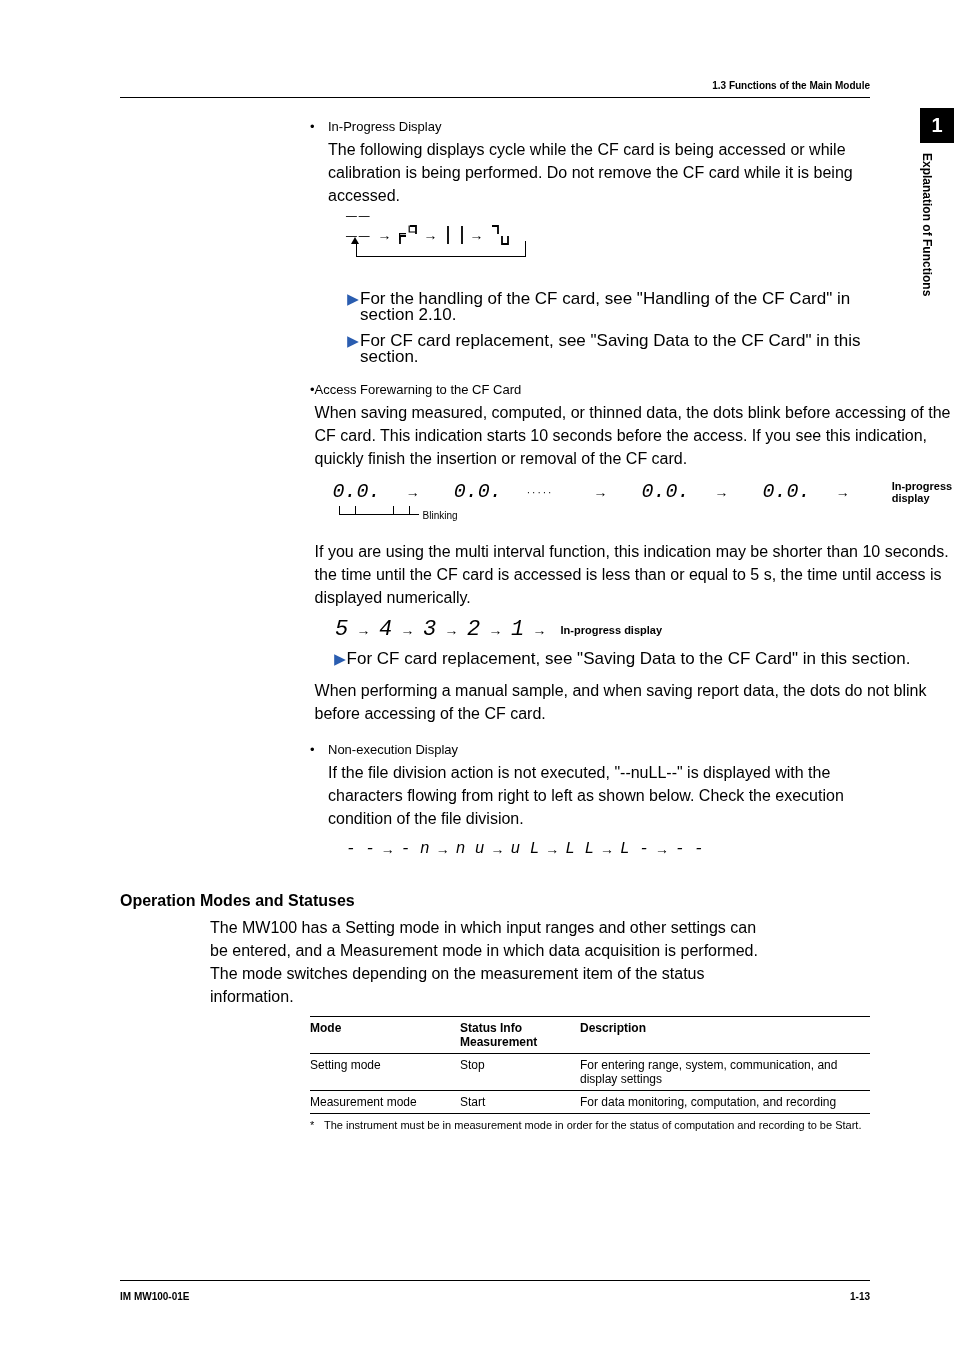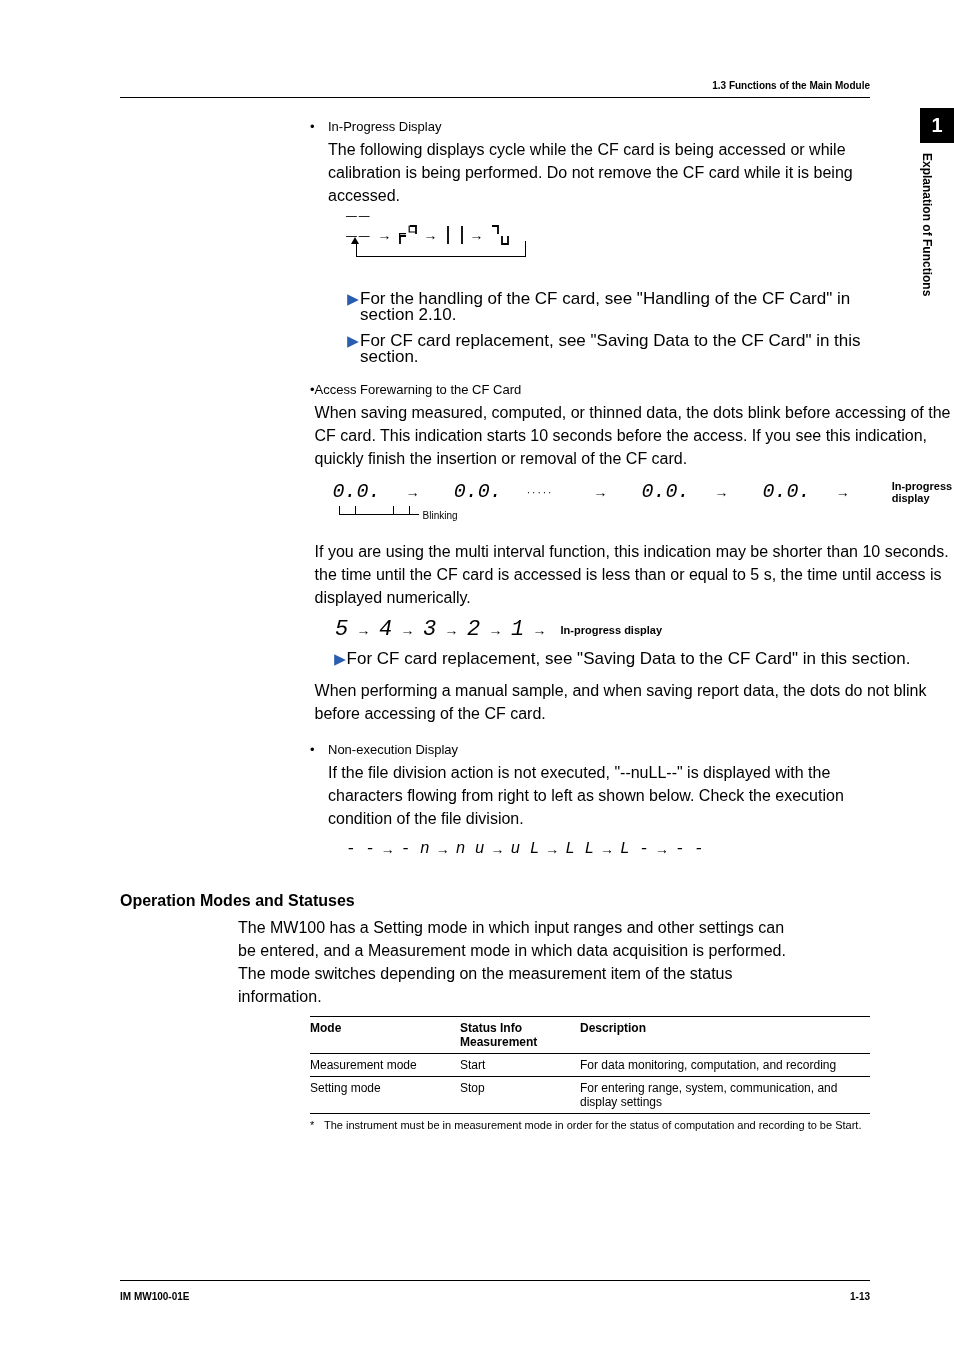--- a/index.html
+++ b/index.html
@@ -260,43 +260,43 @@
           <span class="arrow">→</span>
           <span class="scroll-item">L -</span>
           <span class="arrow">→</span>
           <span class="scroll-item">- -</span>
         </div>
       </div>
     </div>
   </div>
 
   <h3 class="section">Operation Modes and Statuses</h3>
-  <div class="para" style="margin-left:118px; width:560px;">The MW100 has a Setting mode in which input ranges and other settings can be entered, and a Measurement mode in which data acquisition is performed. The mode switches depending on the measurement item of the status information.</div>
+  <div class="para" style="margin-left:90px; width:560px;">The MW100 has a Setting mode in which input ranges and other settings can be entered, and a Measurement mode in which data acquisition is performed. The mode switches depending on the measurement item of the status information.</div>
 
   <table class="modes">
     <thead>
       <tr>
         <th class="col-mode">Mode</th>
         <th class="col-status">
           <span>Status Info</span><br>
           <span>Measurement</span>
         </th>
         <th>Description</th>
       </tr>
     </thead>
     <tbody>
       <tr>
+        <td>Setting mode</td>
+        <td>Stop</td>
+        <td>For entering range, system, communication, and display settings</td>
+      </tr>
+      <tr>
         <td>Measurement mode</td>
         <td>Start</td>
         <td>For data monitoring, computation, and recording</td>
-      </tr>
-      <tr>
-        <td>Setting mode</td>
-        <td>Stop</td>
-        <td>For entering range, system, communication, and display settings</td>
       </tr>
     </tbody>
   </table>
 
   <div class="footnote">
     <div class="ast">*</div>
     <div>The instrument must be in measurement mode in order for the status of computation and recording to be Start.</div>
   </div>
 </div>
 

